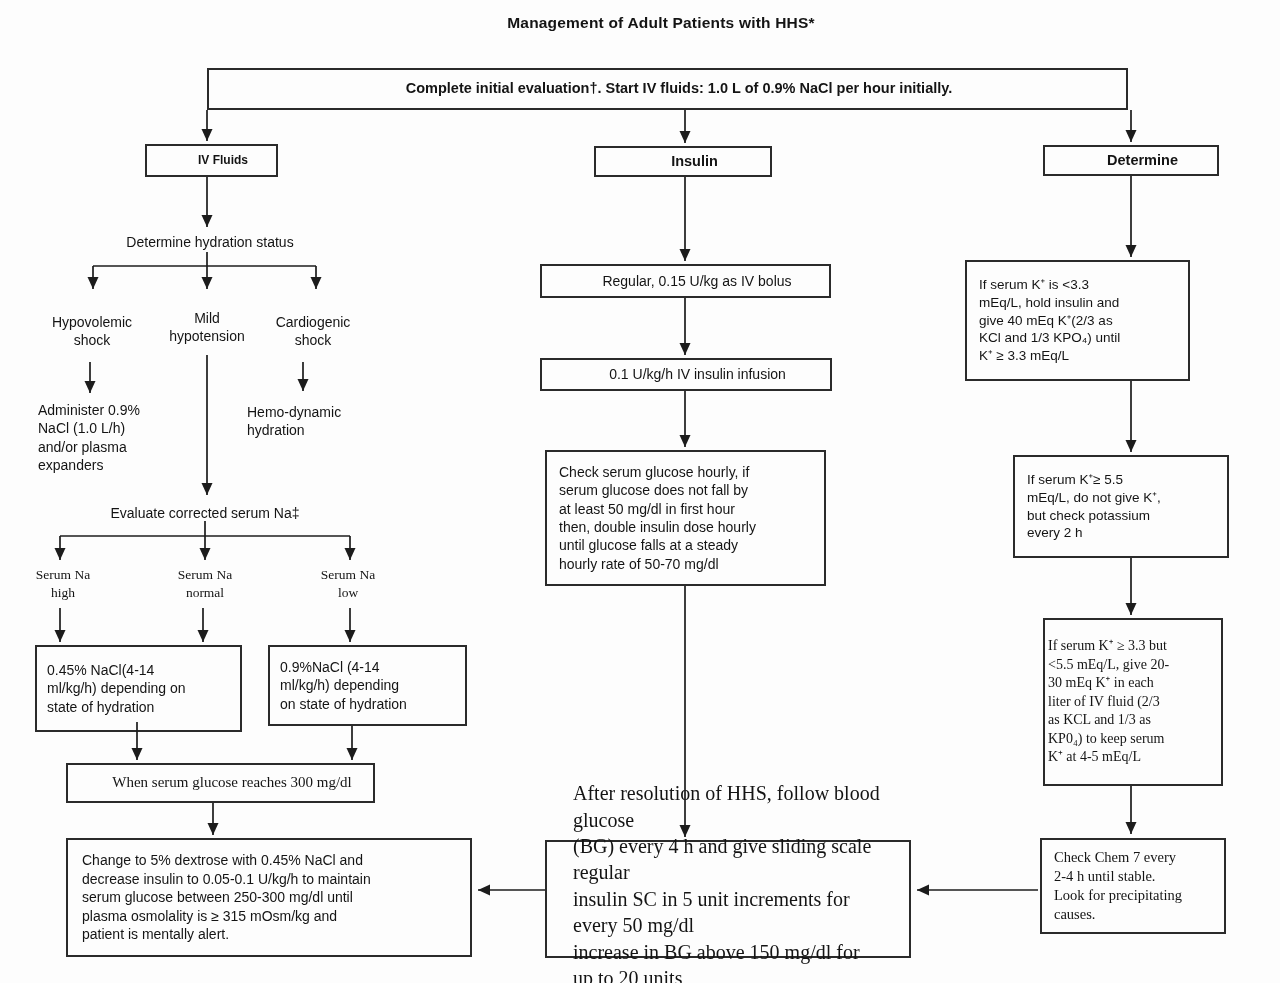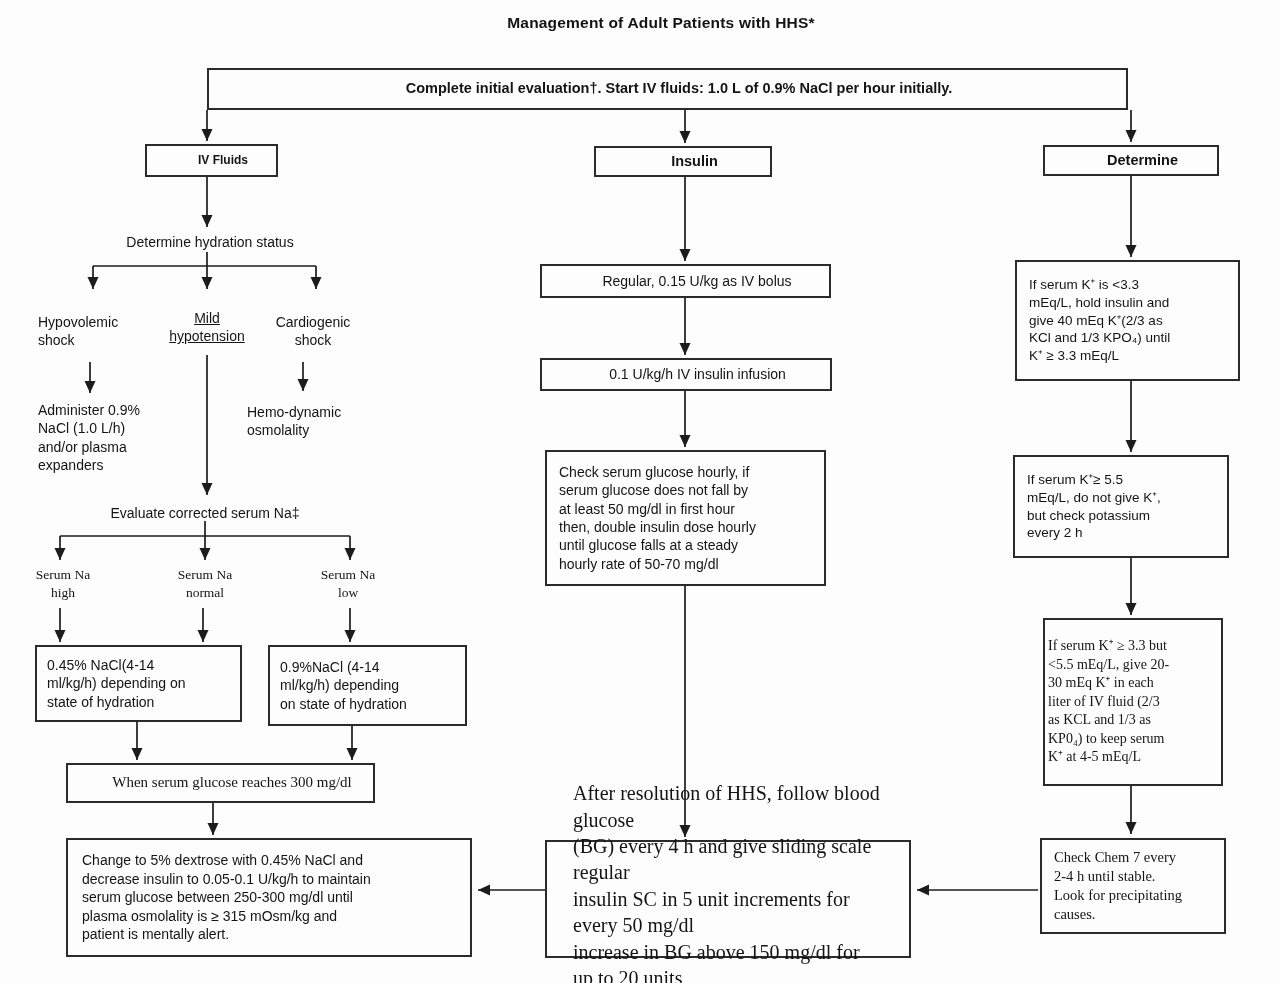--- a/index.html
+++ b/index.html
@@ -31,40 +31,40 @@
   .serif { font-family:"Liberation Serif", serif; }
   svg#wires { position:absolute; left:0; top:0; pointer-events:none; }
 
   #title          { left:0;     top:13px;  width:1280px; text-align:center; font-size:15.5px; letter-spacing:.2px;padding-left:21px; }
   #top-box        { left:207px; top:68px;  width:921px;  height:42px; font-size:14.5px; }
   #hdr-iv         { left:145px; top:144px; width:133px;  height:33px; font-size:12px; }
   #hdr-insulin    { left:594px; top:146px; width:178px;  height:31px; font-size:14.5px; }
   #hdr-k          { left:1043px;top:145px; width:176px;  height:31px; font-size:14.5px; }
 
   #determine      { left:95px;  top:233px; width:230px;  text-align:center; }
-  #hypovolemic    { left:38px;  top:313px; width:108px;  }
-  #mild           { left:153px; top:309px; width:108px;  text-align:center;text-decoration:underline; }
+  #hypovolemic    { left:38px;  top:313px; width:108px;  text-align:center; }
+  #mild           { left:153px; top:309px; width:108px;  text-align:center; }
   #cardiogenic    { left:258px; top:313px; width:110px;  text-align:center; }
   #administer     { left:38px;  top:401px; width:142px; }
   #hemo           { left:247px; top:403px; width:132px; }
   #evaluate       { left:55px;  top:504px; width:300px;  text-align:center; }
   #na-high        { left:22px;  top:566px; width:82px;   text-align:center; font-size:13.5px; }
   #na-normal      { left:163px; top:566px; width:84px;   text-align:center; font-size:13.5px; }
   #na-low         { left:305px; top:566px; width:86px;   text-align:center; font-size:13.5px; }
-  #box-nacl045    { left:35px;  top:645px; width:207px;  height:77px;  padding:6px 10px; }
+  #box-nacl045    { left:35px;  top:645px; width:207px;  height:87px;  padding:6px 10px; }
   #box-nacl09     { left:268px; top:645px; width:199px;  height:81px;  padding:6px 10px; }
   #box-glucose300 { left:66px;  top:763px; width:309px;  height:40px;  font-size:15px; }
   #box-dextrose   { left:66px;  top:838px; width:406px;  height:119px; padding:23px 14px; }
 
   #box-bolus      { left:540px; top:264px; width:291px;  height:34px; }
   #box-infusion   { left:540px; top:358px; width:292px;  height:33px; }
   #box-checkglu   { left:545px; top:450px; width:281px;  height:136px; padding:24px 12px; }
   #box-afterres   { left:545px; top:840px; width:366px;  height:118px; padding:6px 26px; font-size:20px; }
 
-  #box-k1         { left:1015px;top:260px; width:225px;  height:121px; padding:8px 12px; font-size:13.5px; }
+  #box-k1         { left:965px;top:260px; width:225px;  height:121px; padding:8px 12px; font-size:13.5px; }
   #box-k2         { left:1013px;top:455px; width:216px;  height:103px; padding:4px 12px; font-size:13.5px; }
   #box-k3         { left:1043px;top:618px; width:180px;  height:168px; padding:6px 3px; font-size:14px; }
   #box-k4         { left:1040px;top:838px; width:186px;  height:96px;  padding:6px 12px; font-size:14.5px; }
 </style>
 </head>
 <body>
 
 <div id="canvas">
 
   <div class="node bold" id="title">Management of Adult Patients with HHS*</div>
@@ -80,21 +80,21 @@
 shock</div>
   <div class="node" id="mild">Mild
 hypotension</div>
   <div class="node" id="cardiogenic">Cardiogenic
 shock</div>
   <div class="node" id="administer">Administer 0.9%
 NaCl (1.0 L/h)
 and/or plasma
 expanders</div>
   <div class="node" id="hemo">Hemo-dynamic
-osmolality</div>
+hydration</div>
   <div class="node" id="evaluate">Evaluate corrected serum Na‡</div>
   <div class="node serif" id="na-high">Serum Na
 high</div>
   <div class="node serif" id="na-normal">Serum Na
 normal</div>
   <div class="node serif" id="na-low">Serum Na
 low</div>
   <div class="node box" id="box-nacl045">0.45% NaCl(4-14
 ml/kg/h) depending on
 state of hydration</div>

